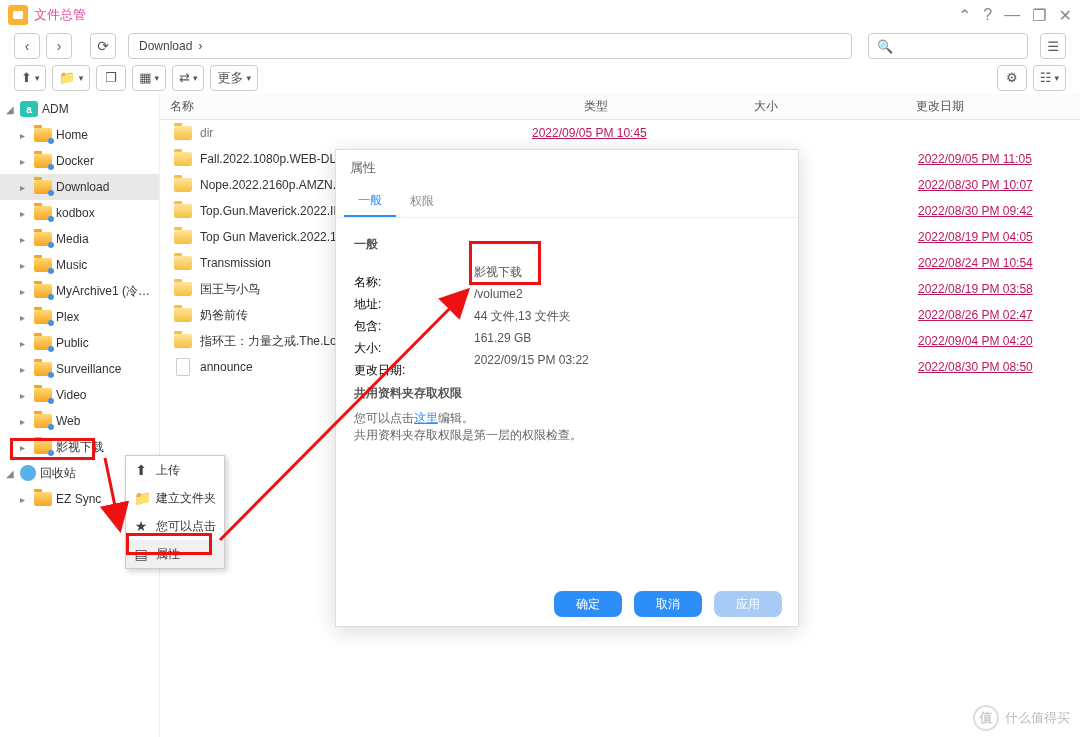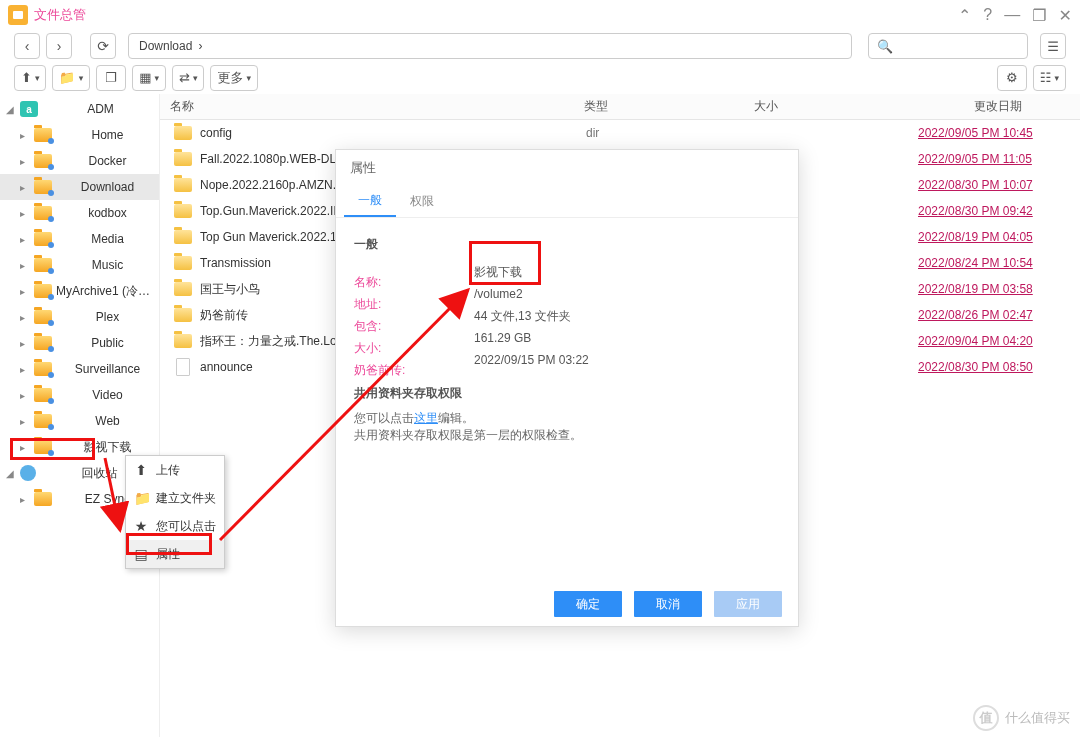--- a/index.html
+++ b/index.html
@@ -35,28 +35,28 @@
 .tree { padding: 2px 0; font-size: 12px; }
 .tree-item { display: flex; align-items: center; height: 26px; padding-left: 6px; gap: 4px; cursor: pointer; }
 .tree-item.indent1 { padding-left: 20px; }
 .tree-item .arrow { width: 10px; color: #888; font-size: 10px; }
 .tree-item .folder { width: 18px; height: 14px; background: linear-gradient(#ffd873, #f5a623); border-radius: 2px; position: relative; }
 .tree-item .folder::before { content: ""; position: absolute; top: -3px; left: 0; width: 8px; height: 3px; background: #f5a623; border-radius: 1px 1px 0 0; }
 .tree-item .folder.shared::after { content: ""; position: absolute; bottom: -2px; right: -2px; width: 6px; height: 6px; background: #4a90e2; border-radius: 50%; }
 .tree-item .icon-a { width: 18px; height: 16px; background: #2fc4b2; border-radius: 3px; color: #fff; font-size: 10px; font-weight: bold; display:flex;align-items:center;justify-content:center; }
 .tree-item .icon-trash { width: 16px; height: 16px; background: #5ab0e8; border-radius: 50%; }
 .tree-item.selected { background: #e8e8e8; }
-.tree-item .label { white-space: nowrap; overflow: hidden; text-overflow: ellipsis; flex:1;text-align:center; }
+.tree-item .label { white-space: nowrap; overflow: hidden; text-overflow: ellipsis; flex:1; }
 
 
 .list-header { display: flex; height: 26px; align-items: center; border-bottom: 1px solid #e5e5e5; background: #fbfbfb; font-size: 12px; color: #555; }
 .col-name { flex: 0 0 424px; padding-left: 10px; }
 .col-type { flex: 0 0 170px; }
 .col-size { flex: 0 0 162px; }
-.col-date { flex: 1; text-align: center; }
+.col-date { flex: 1; }
 
 
 .row { display: flex; height: 26px; align-items: center; font-size: 12px; }
 .row .folder-icon { width: 18px; height: 14px; background: linear-gradient(#ffe49a, #f5c142); border-radius: 2px; margin: 0 8px 0 14px; position: relative; }
 .row .folder-icon::before { content: ""; position: absolute; top: -3px; left: 0; width: 8px; height: 3px; background: #f5c142; border-radius: 1px 1px 0 0; }
 .row .file-icon { width: 14px; height: 18px; border: 1px solid #ccc; background: #fff; border-radius: 1px; margin: 0 10px 0 16px; }
 .row .rname { flex: 0 0 386px; white-space: nowrap; overflow: hidden; text-overflow: ellipsis; }
 .row .rtype { flex: 0 0 170px; color: #777; }
 .row .rsize { flex: 0 0 162px; color: #777; text-align: left; }
 .row .rdate { flex: 1; color: #be185d; text-decoration: underline; }
@@ -69,25 +69,25 @@
 
 
 .dialog { position: absolute; left: 335px; top: 149px; width: 464px; height: 478px; background: #fff; border: 1px solid #ddd; box-shadow: 0 4px 20px rgba(0,0,0,.15); z-index: 20; display: flex; flex-direction: column; }
 .dlg-title { height: 36px; display: flex; align-items: center; padding: 0 14px; font-size: 13px; color: #666; }
 .dlg-tabs { display: flex; height: 32px; padding: 0 8px; border-bottom: 1px solid #eee; }
 .dlg-tab { padding: 0 14px; display: flex; align-items: center; font-size: 12px; color: #888; cursor: pointer; }
 .dlg-tab.active { color: #2e8ef7; border-bottom: 2px solid #2e8ef7; }
 .dlg-body { flex: 1; padding: 12px 18px; font-size: 12px; color: #666; }
 .dlg-section-title { font-weight: 600; margin: 6px 0 8px 0; color: #555; }
 .dlg-row { display: flex; height: 22px; align-items: center; }
-.dlg-label { width: 120px; color: #ec4899; margin-top: 21px; }
+.dlg-label { width: 120px; color: #000000; margin-top: 21px; }
 .dlg-value { color: #555; }
 .dlg-link { color: #2e8ef7; text-decoration: underline; cursor: pointer; }
 .dlg-footer { height: 44px; display: flex; align-items: center; justify-content: flex-end; gap: 12px; padding: 0 16px; }
-.dlg-btn { width: 68px; height: 26px; border: none; border-radius: 1px; font-size: 12px; cursor: pointer; color: #fff; }
+.dlg-btn { width: 68px; height: 26px; border: none; border-radius: 8px; font-size: 12px; cursor: pointer; color: #fff; }
 .dlg-btn.ok { background: #2e8ef7; }
 .dlg-btn.cancel { background: #2e8ef7; }
 .dlg-btn.apply { background: #a8cbf5; }
 
 
 .hl { position: absolute; border: 3px solid #e11; background: transparent; z-index: 50; pointer-events: none; }
 .arrow-svg { position: absolute; left: 0; top: 0; width: 1080px; height: 737px; z-index: 49; pointer-events: none; }
 
 
 .watermark { position: absolute; right: 10px; bottom: 6px; font-size: 13px; color: #bbb; display: flex; align-items: center; gap: 6px; z-index: 60; }
@@ -230,21 +230,20 @@
   <div class="content">
     <div class="list-header">
       <div class="col-name">名称</div>
       <div class="col-type">类型</div>
       <div class="col-size">大小</div>
       <div class="col-date">更改日期</div>
     </div>
     <div id="file-rows">
         <div class="row">
           <span class="folder-icon"></span>
-          <span class="rname">config</span>
           <span class="rtype">dir</span>
           <span class="rsize"></span>
           <span class="rdate">2022/09/05 PM 10:45</span>
         </div>
         <div class="row">
           <span class="folder-icon"></span>
           <span class="rname">Fall.2022.1080p.WEB-DL.DD5.1</span>
           <span class="rtype"></span>
           <span class="rsize"></span>
           <span class="rdate">2022/09/05 PM 11:05</span>
@@ -346,21 +345,21 @@
       </div>
     <div class="dlg-row">
         <div class="dlg-label">包含:</div>
         <div class="dlg-value">44 文件,13 文件夹</div>
       </div>
     <div class="dlg-row">
         <div class="dlg-label">大小:</div>
         <div class="dlg-value">161.29 GB</div>
       </div>
     <div class="dlg-row">
-        <div class="dlg-label">奶爸前传:</div>
+        <div class="dlg-label">更改日期:</div>
         <div class="dlg-value">2022/09/15 PM 03:22</div>
       </div>
     <div class="dlg-section-title" style="margin-top:14px">共用资料夹存取权限</div>
     <div>
       <span>您可以点击</span><span class="dlg-link">这里</span><span>编辑。</span>
     </div>
     <div>共用资料夹存取权限是第一层的权限检查。</div>
   </div>
   <div class="dlg-footer">
     <button class="dlg-btn ok">确定</button>

